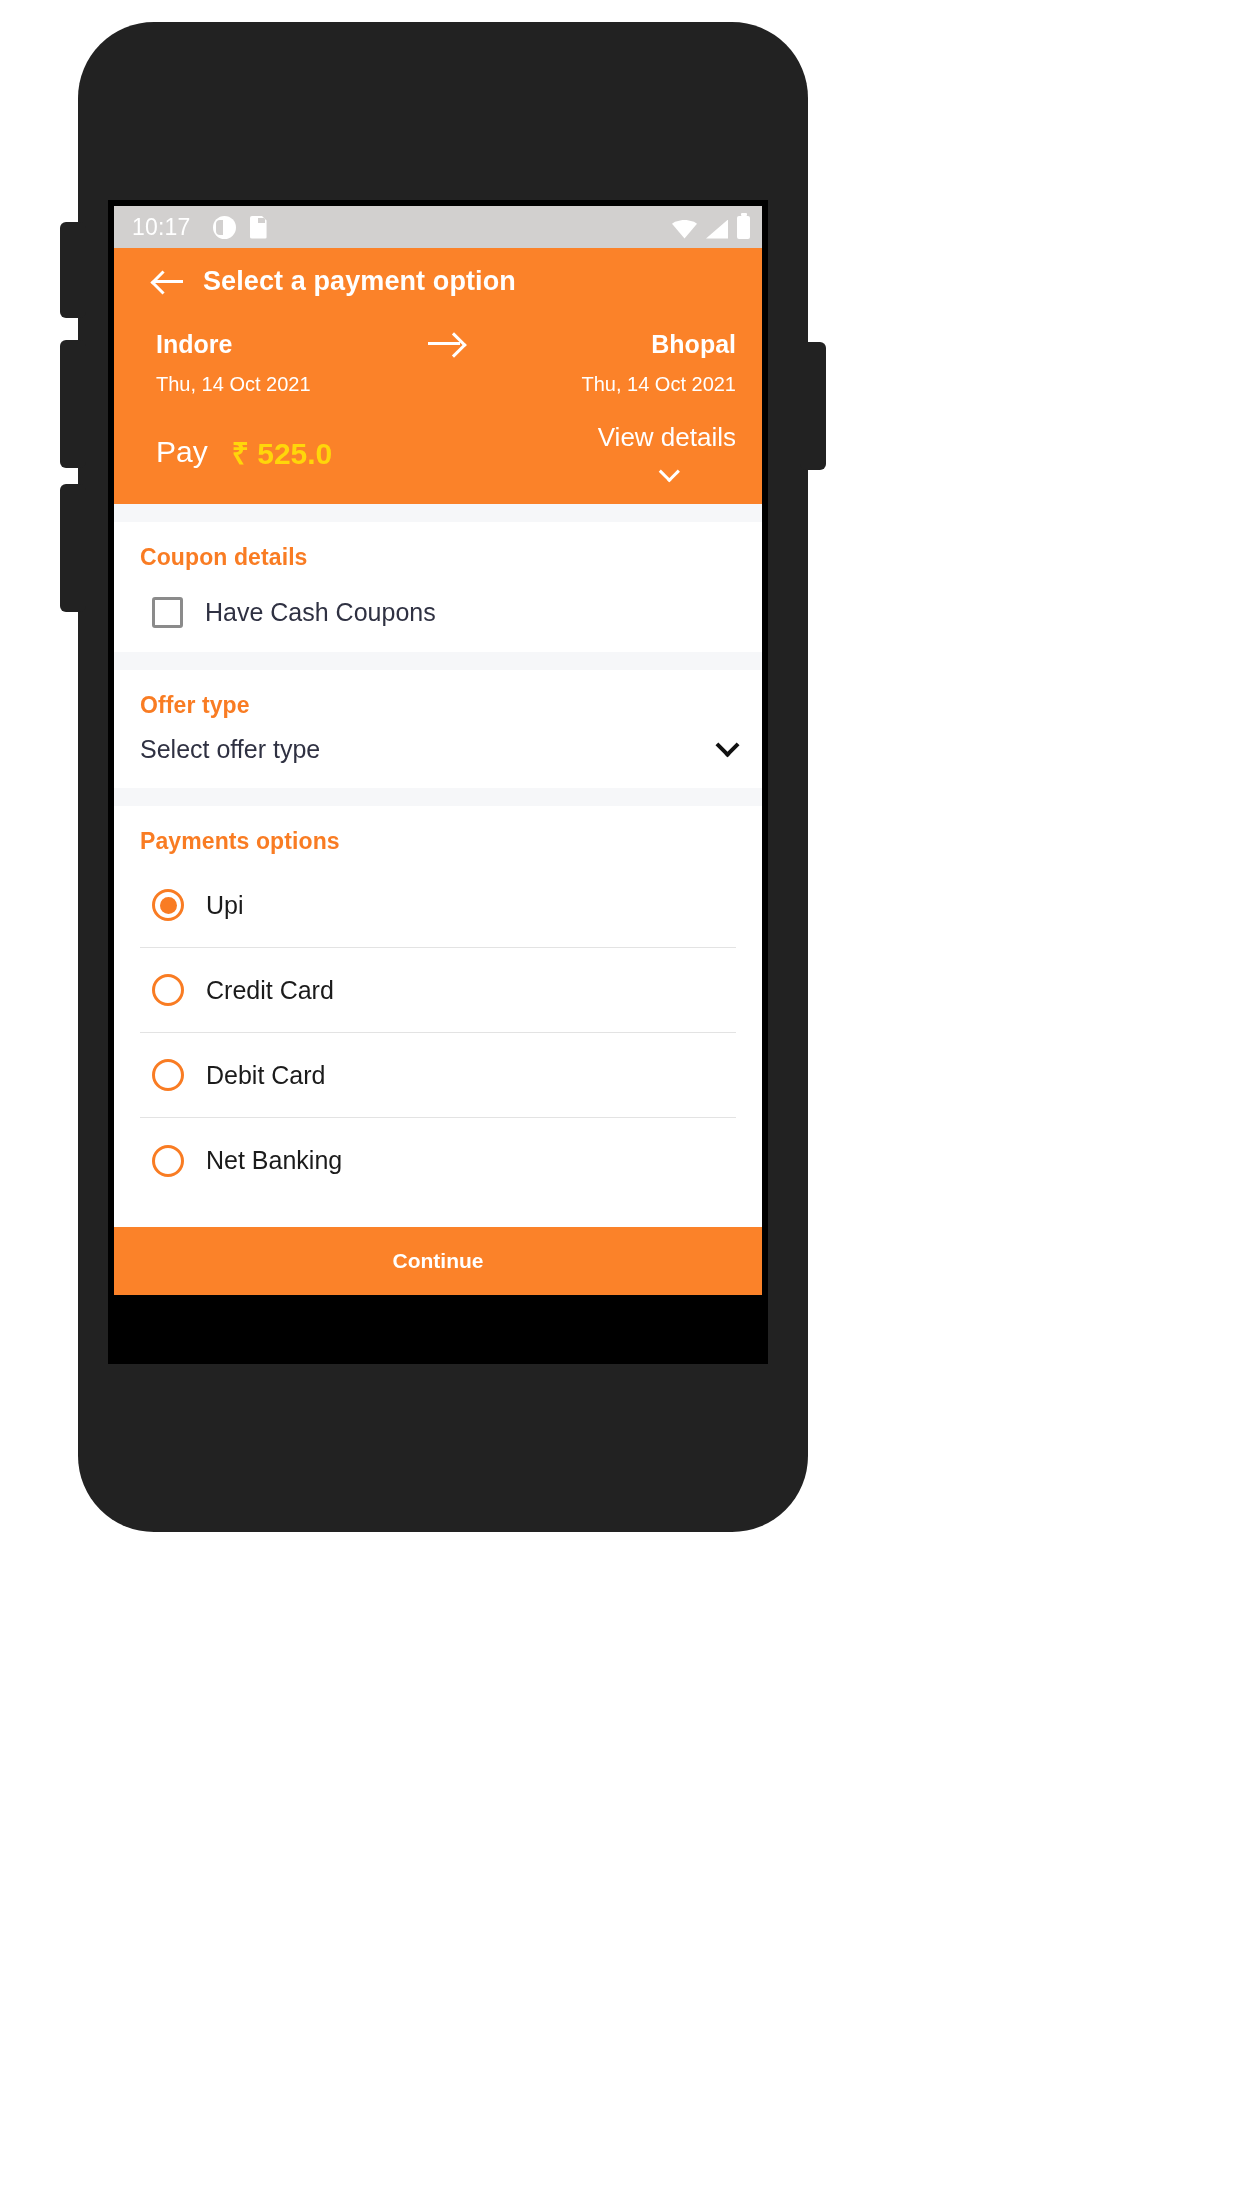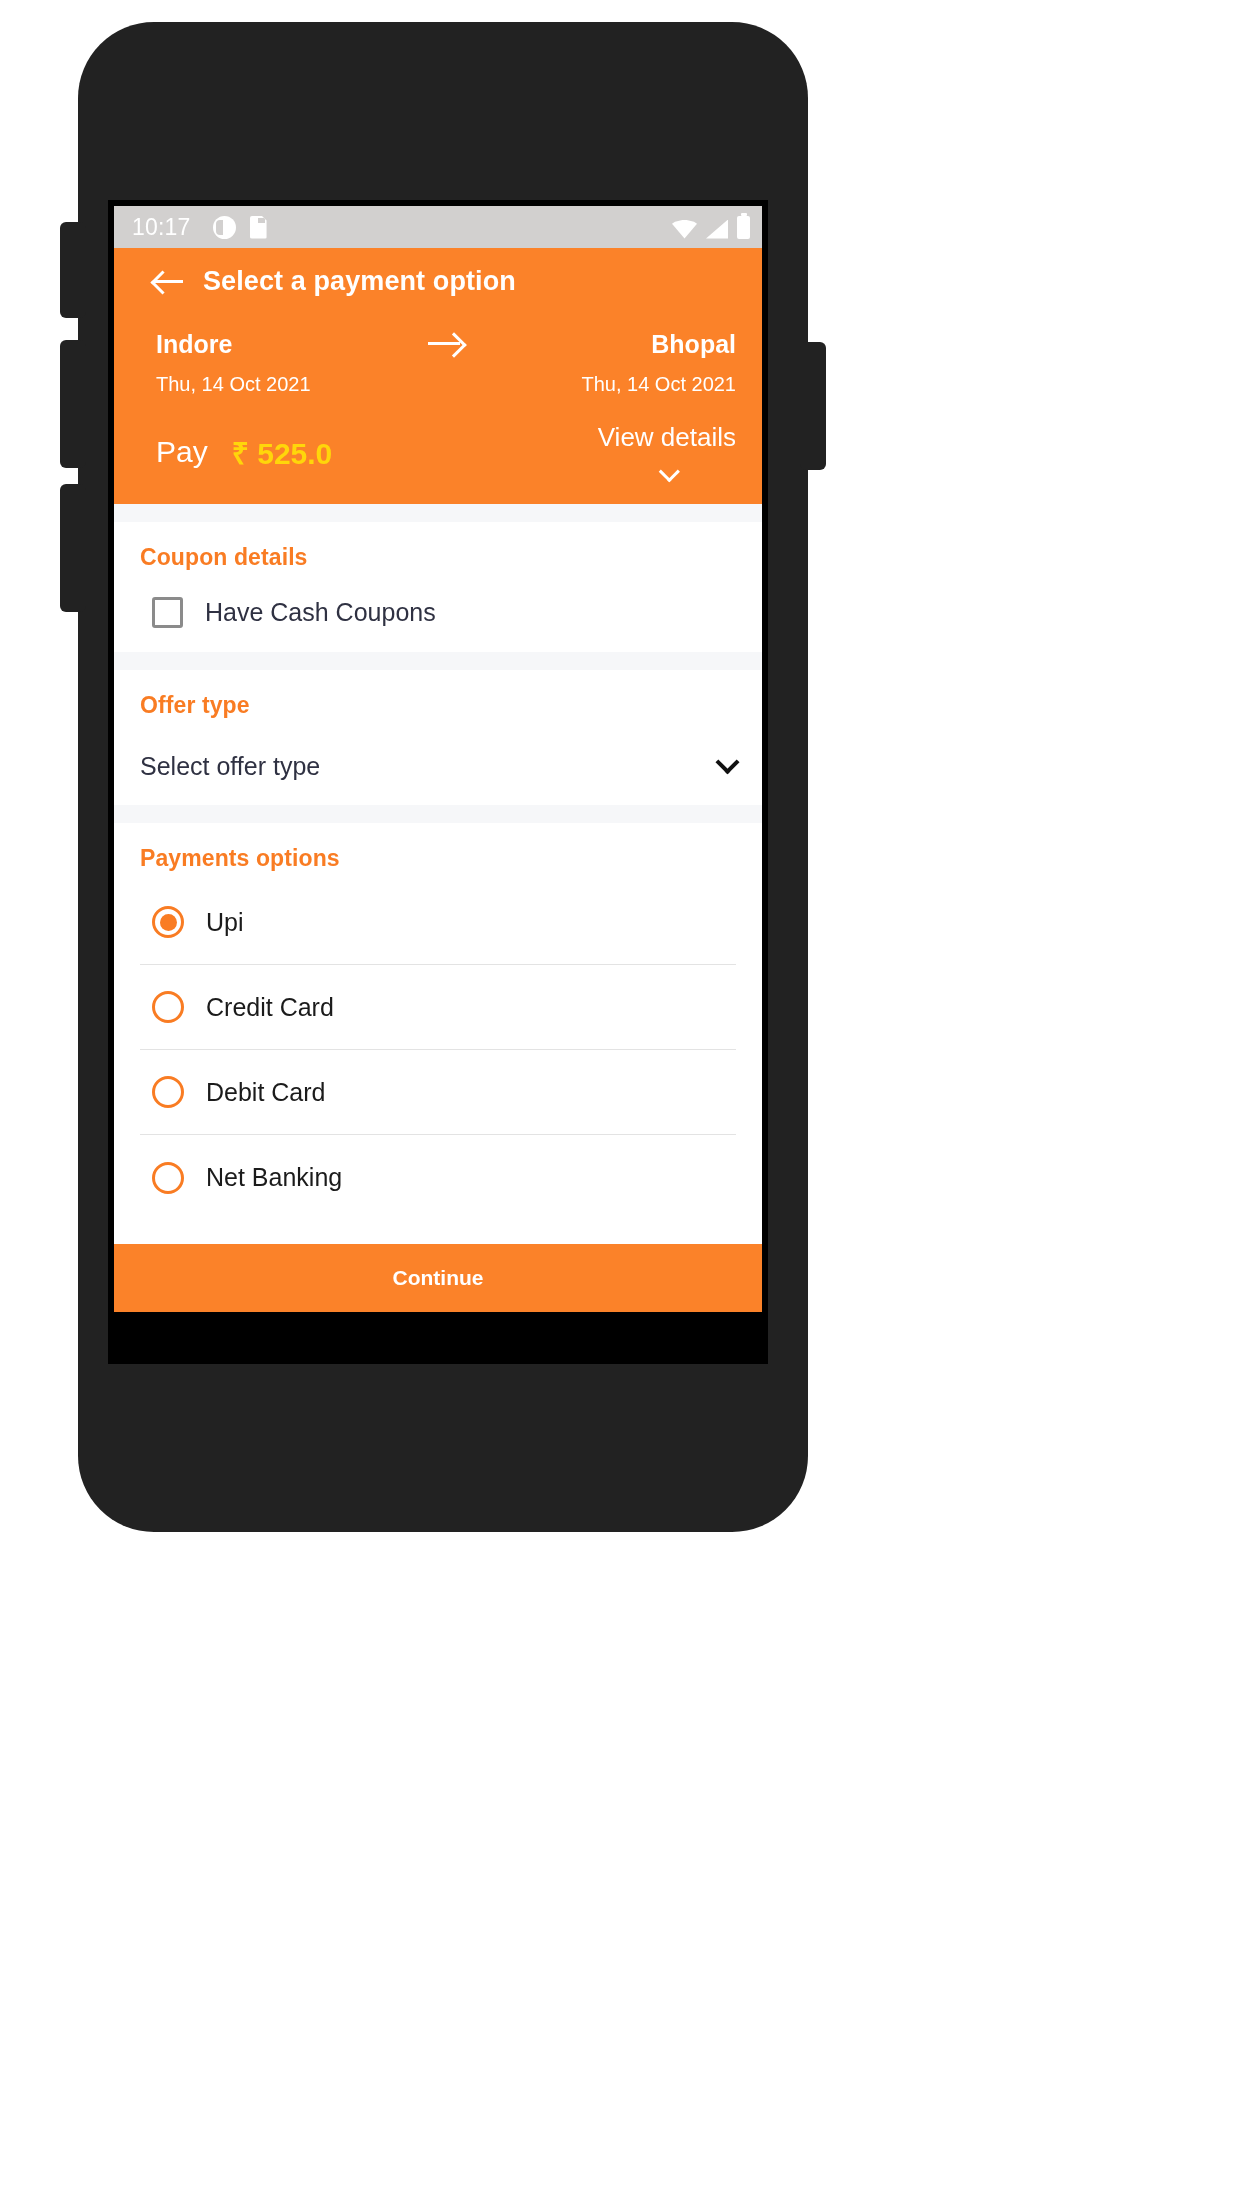--- a/index.html
+++ b/index.html
@@ -286,21 +286,21 @@
   }
   .checkbox-label {
     margin-left: 22px;
     color: #2f3142;
     font-size: 25px;
   }
 
   .select-row {
     display: flex;
     align-items: center;
-    margin-top: 33px;
+    margin-top: 16px;
   }
   .select-value {
     color: #2f3142;
     font-size: 25px;
   }
   .chev-down-dark {
     margin-left: auto;
     width: 17px; height: 17px;
     border-right: 4px solid #111111;
     border-bottom: 4px solid #111111;

